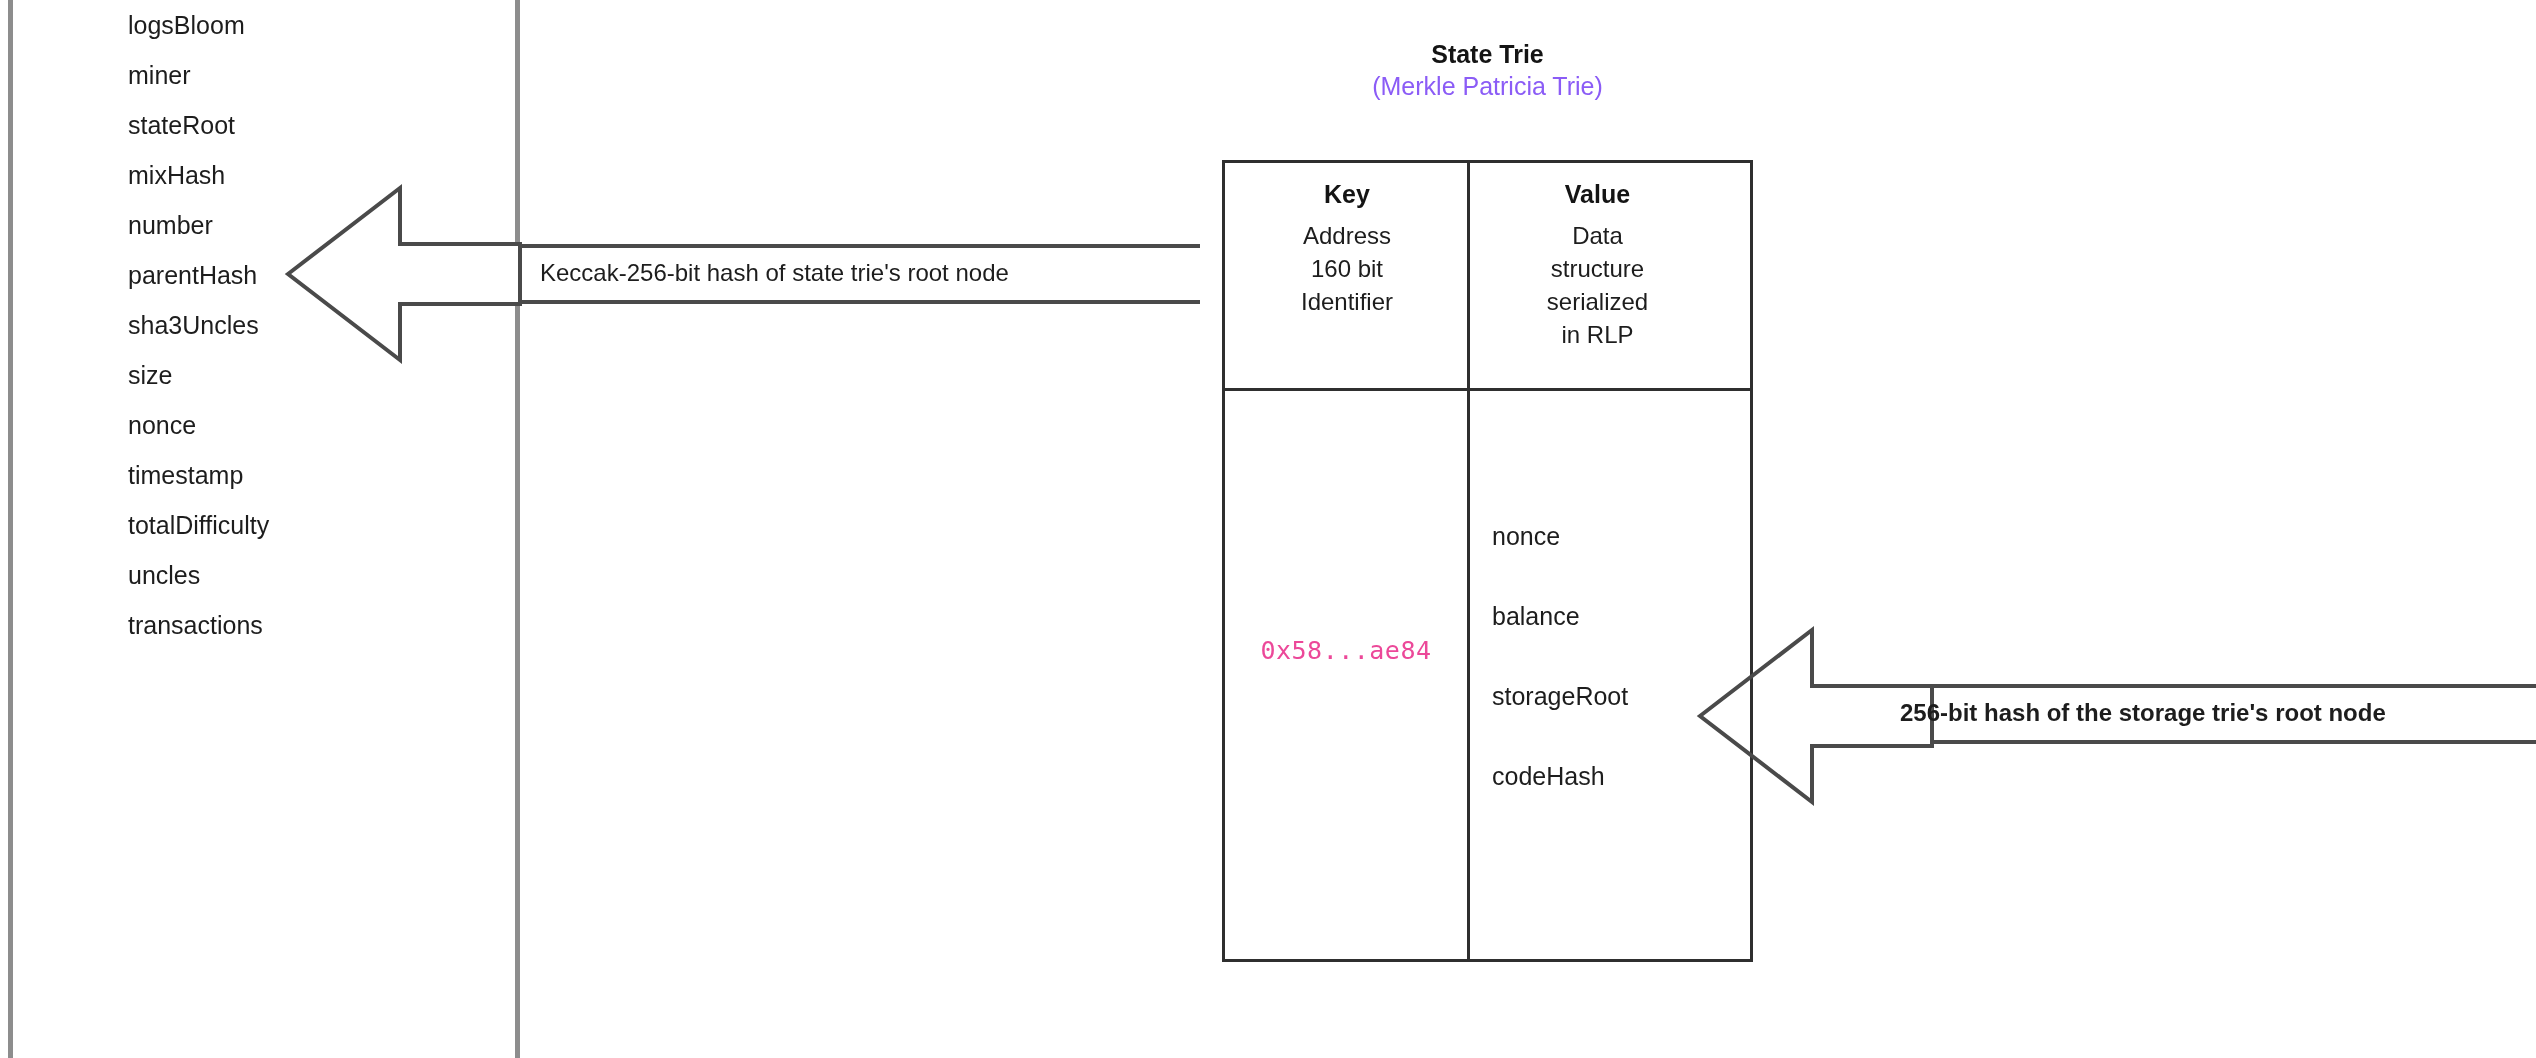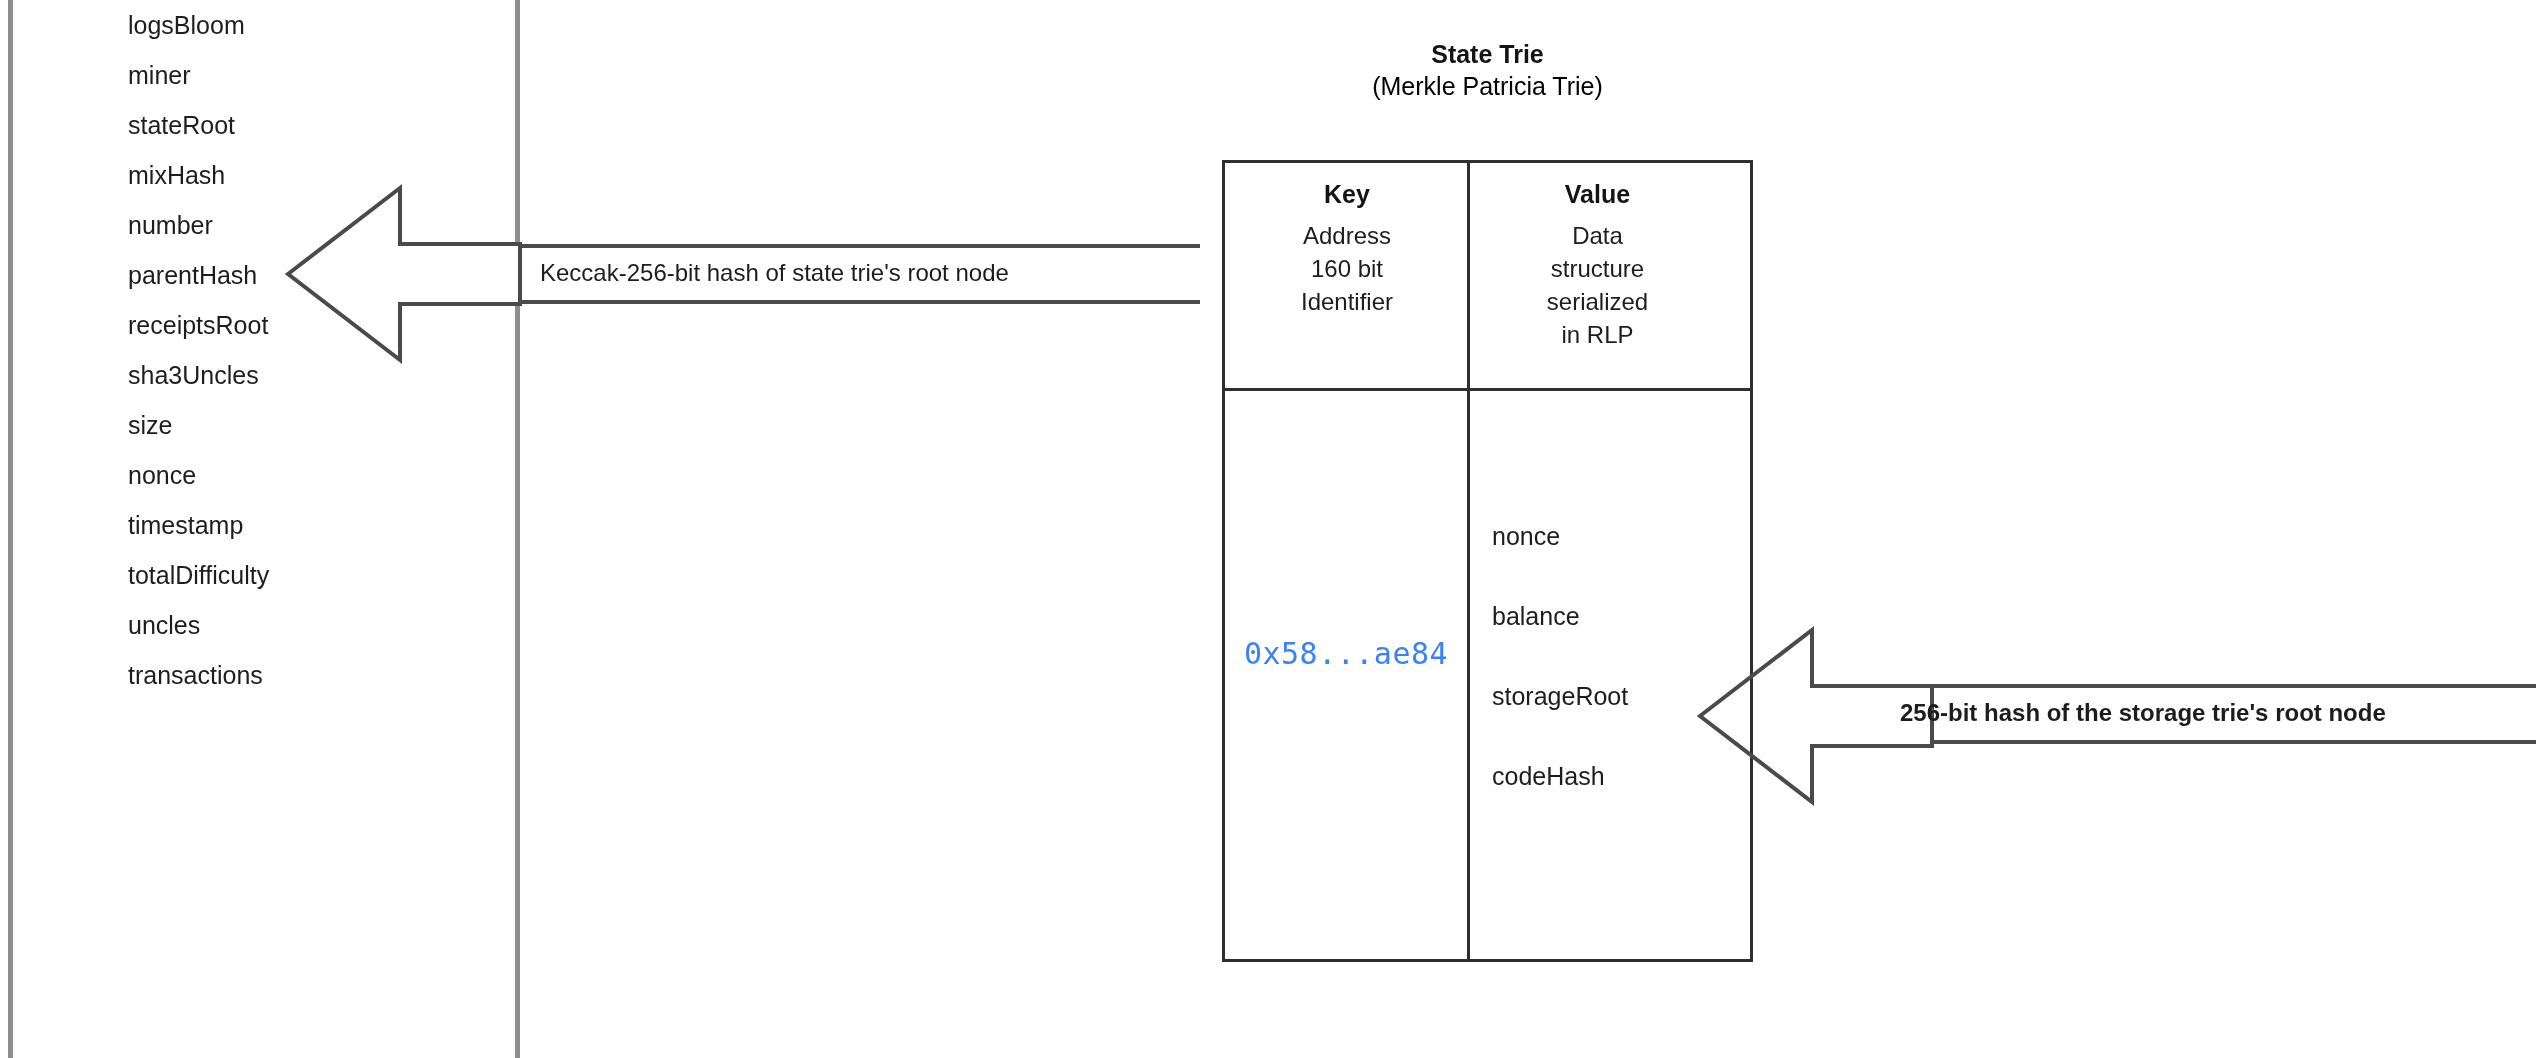--- a/index.html
+++ b/index.html
@@ -50,21 +50,21 @@
   }
   #trie-title {
     font-size: 25px;
     font-weight: bold;
     line-height: 32px;
     color: #141414;
   }
   #trie-subtitle {
     font-size: 25px;
     line-height: 32px;
-    color: #000000;
+    color: #8b5cf6;
   }
 
   
   #trie-table {
     position: absolute;
     left: 1222px;
     top: 160px;
     width: 531px;
     height: 802px;
     border: 3px solid #2f2f2f;
@@ -112,23 +112,23 @@
   }
   .col-desc div { white-space: nowrap; }
 
   #key-address {
     position: absolute;
     left: 0;
     right: 0;
     top: 245px;
     text-align: center;
     font-family: "DejaVu Sans Mono", monospace;
-    font-size: 30px;
+    font-size: 25px;
     letter-spacing: 0.5px;
-    color: #3b82f6;
+    color: #ec4899;
     white-space: nowrap;
   }
 
   .account-field {
     position: absolute;
     left: 22px;
     font-size: 25px;
     line-height: 30px;
     color: #1d1d1d;
     white-space: nowrap;
@@ -165,21 +165,20 @@
 
   <div class="vrule" id="list-divider-rule"></div>
 
   <div id="field-list">
     <div class="field-item">logsBloom</div>
     <div class="field-item">miner</div>
     <div class="field-item">stateRoot</div>
     <div class="field-item">mixHash</div>
     <div class="field-item">number</div>
     <div class="field-item">parentHash</div>
-    <div class="field-item">receiptsRoot</div>
     <div class="field-item">sha3Uncles</div>
     <div class="field-item">size</div>
     <div class="field-item">nonce</div>
     <div class="field-item">timestamp</div>
     <div class="field-item">totalDifficulty</div>
     <div class="field-item">uncles</div>
     <div class="field-item">transactions</div>
   </div>
 
   <div id="trie-title-block">

